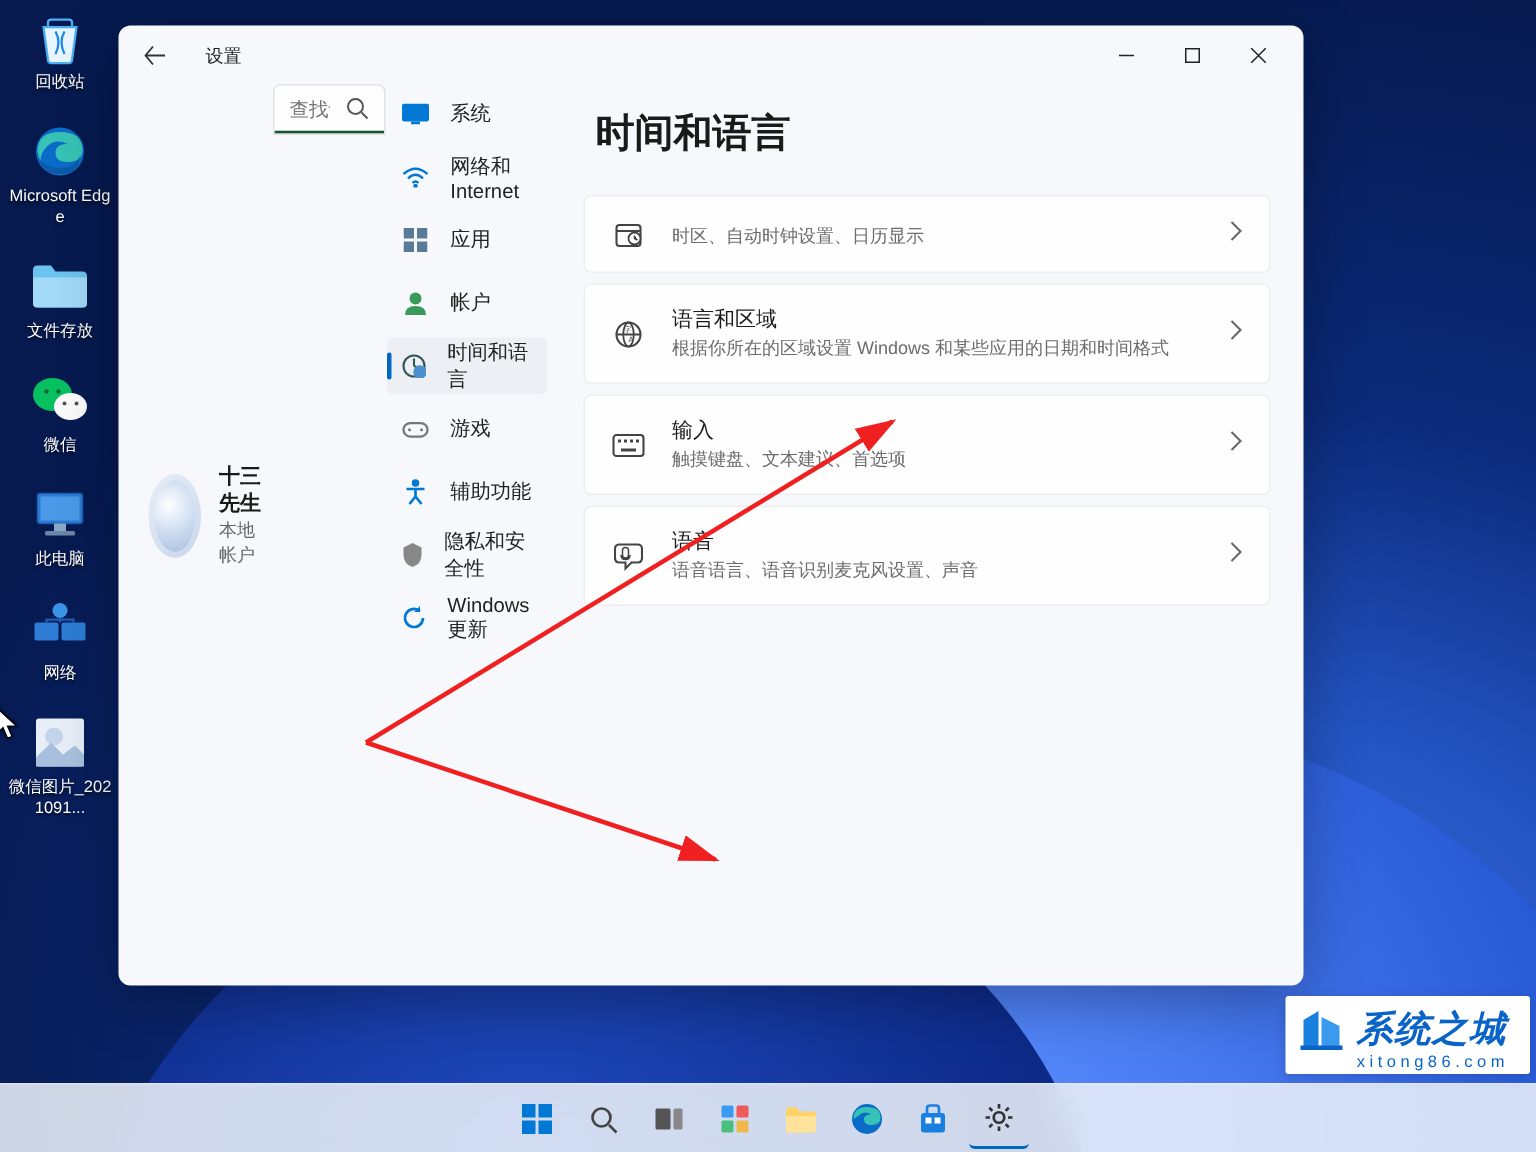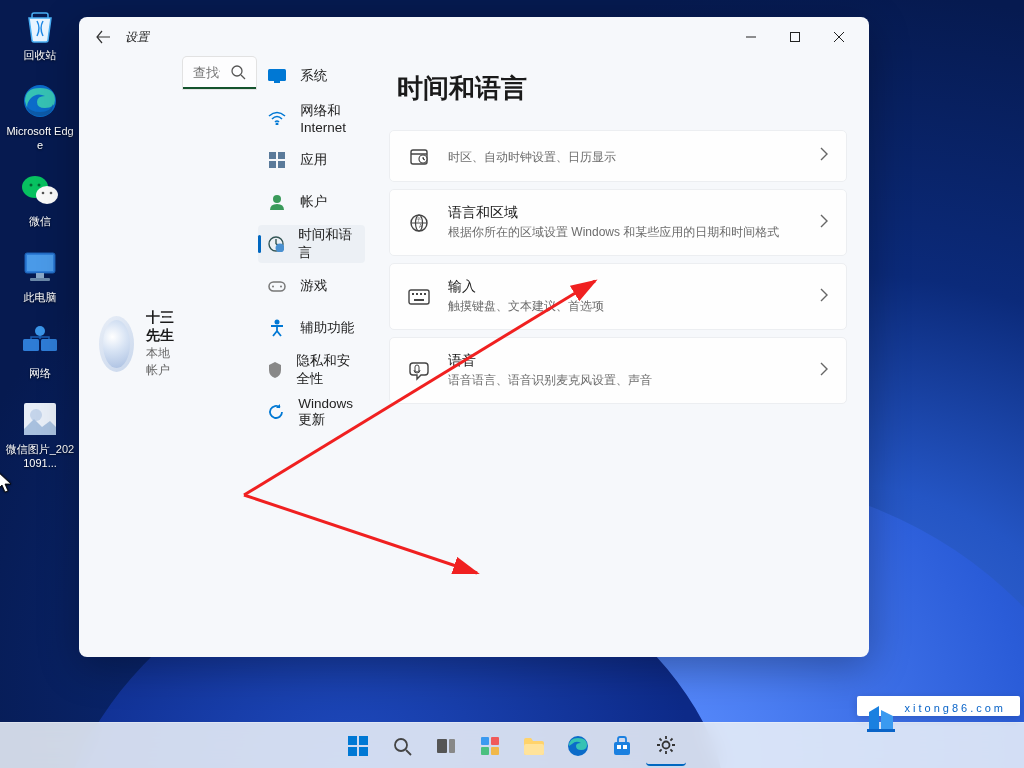--- a/index.html
+++ b/index.html
@@ -11,21 +11,21 @@
 .bloom::after { width: 700px; height: 550px; left: 220px; top: 360px; background: radial-gradient(ellipse at 50% 40%, #1f4bc0 0%, #0d2a88 70%); transform: rotate(-25deg); }
 
 .desktop-icons { position: absolute; left: 0; top: 0; width: 80px; padding-top: 4px; display: flex; flex-direction: column; align-items: center; gap: 18px; z-index: 1; }
 .dicon { width: 74px; display: flex; flex-direction: column; align-items: center; color: #fff; text-align: center; font-size: 11px; line-height: 14px; text-shadow: 0 1px 2px rgba(0,0,0,0.7); cursor: default; }
 .dicon .ibox { width: 42px; height: 42px; display: flex; align-items: center; justify-content: center; margin-bottom: 2px; }
 .dicon .lbl { max-width: 72px; word-break: break-all; }
 
 .window { position: absolute; left: 79px; top: 17px; width: 790px; height: 640px; background: #f6f8fb; border-radius: 8px; box-shadow: 0 10px 40px rgba(0,0,0,0.3); display: flex; flex-direction: column; z-index: 2; overflow: hidden; }
 .titlebar { height: 40px; display: flex; align-items: center; padding: 0 8px; }
 .titlebar .back { width: 32px; height: 32px; display: flex; align-items: center; justify-content: center; border-radius: 4px; cursor: pointer; }
-.titlebar .title { font-size: 12px; margin-left: 6px; color: #222; font-style: italic; }
+.titlebar .title { font-size: 12px; margin-left: 18px; color: #222; }
 .titlebar .spacer { flex: 1; }
 .winbtn { width: 44px; height: 30px; display: flex; align-items: center; justify-content: center; cursor: pointer; }
 
 .content { flex: 1; display: flex; padding: 0 16px 16px 16px; gap: 24px; }
 .sidebar { width: 270px; display: flex; }
 .profile { display: flex; align-items: center; gap: 12px; padding: 8px 0 18px 4px; }
 .avatar { width: 56px; height: 56px; border-radius: 50%; background: linear-gradient(135deg,#e8eef7,#c9d7ec); position: relative; overflow: hidden; }
 .avatar::after { content:""; position:absolute; inset:4px; border-radius:50%; background: radial-gradient(circle at 35% 35%, #fff 0%, #d7e3f4 40%, #a7bde0 100%); }
 .profile .name { font-size: 14px; font-weight: 600; color: #1a1a1a; }
 .profile .sub { font-size: 12px; color: #666; }
@@ -82,20 +82,29 @@
   </div>
   <div class="dicon">
     <div class="ibox">
         <svg width="38" height="38" viewBox="0 0 38 38">
           <circle cx="19" cy="19" r="16" fill="#0b6bc9"></circle>
           <path d="M4 19 Q4 6 19 6 Q34 6 34 18 Q34 26 24 26 Q16 26 16 20 Q16 14 24 14 Q16 10 10 16 Q6 20 6 26" fill="#36c2b4"></path>
           <path d="M19 34 Q8 34 5 24 Q10 30 19 30 Q30 30 32 22 Q32 34 19 34" fill="#0d5aa7"></path>
         </svg>
       </div>
     <div class="lbl">Microsoft Edge</div>
+  </div>
+  <div class="dicon">
+    <div class="ibox">
+        <svg width="40" height="34" viewBox="0 0 40 34">
+          <path d="M2 6 Q2 3 5 3 L14 3 L17 7 L35 7 Q38 7 38 10 L38 28 Q38 31 35 31 L5 31 Q2 31 2 28 Z" fill="#6bc3f0"></path>
+          <path d="M2 11 L38 11 L38 28 Q38 31 35 31 L5 31 Q2 31 2 28 Z" fill="#a2d9f7"></path>
+        </svg>
+      </div>
+    <div class="lbl">文件存放</div>
   </div>
   <div class="dicon">
     <div class="ibox">
         <svg width="40" height="36" viewBox="0 0 40 36">
           <ellipse cx="15" cy="14" rx="13" ry="11" fill="#07c160"></ellipse>
           <ellipse cx="27" cy="22" rx="11" ry="9" fill="#fafafa"></ellipse>
           <circle cx="11" cy="12" r="1.5" fill="#063"></circle>
           <circle cx="19" cy="12" r="1.5" fill="#063"></circle>
           <circle cx="23" cy="20" r="1.3" fill="#555"></circle>
           <circle cx="31" cy="20" r="1.3" fill="#555"></circle>
@@ -356,20 +365,21 @@
 <svg class="cursor-img" width="18" height="24" viewBox="0 0 18 24">
     <path d="M1 1 L1 18 L5 14 L8 21 L11 20 L8 13 L14 13 Z" fill="#fff" stroke="#000" stroke-width="0.8"></path>
   </svg>
 
 <div class="watermark">
   <svg class="wlogo" width="34" height="34" viewBox="0 0 34 34">
       <path d="M4 28 L4 10 L14 4 L14 28 Z" fill="#1a80e0"></path>
       <path d="M16 28 L16 8 L28 14 L28 28 Z" fill="#3a9af0"></path>
       <rect x="2" y="27" width="28" height="3" fill="#0a64c8"></rect>
     </svg>
+  <div class="wtxt">系统之城</div>
   <div class="wurl">xitong86.com</div>
 </div>
 
 <div class="taskbar">
   <div class="tbtn">
       <svg width="22" height="22" viewBox="0 0 22 22">
         <rect x="1" y="1" width="9" height="9" fill="#0078d4"></rect>
         <rect x="12" y="1" width="9" height="9" fill="#0078d4"></rect>
         <rect x="1" y="12" width="9" height="9" fill="#0078d4"></rect>
         <rect x="12" y="12" width="9" height="9" fill="#0078d4"></rect>

